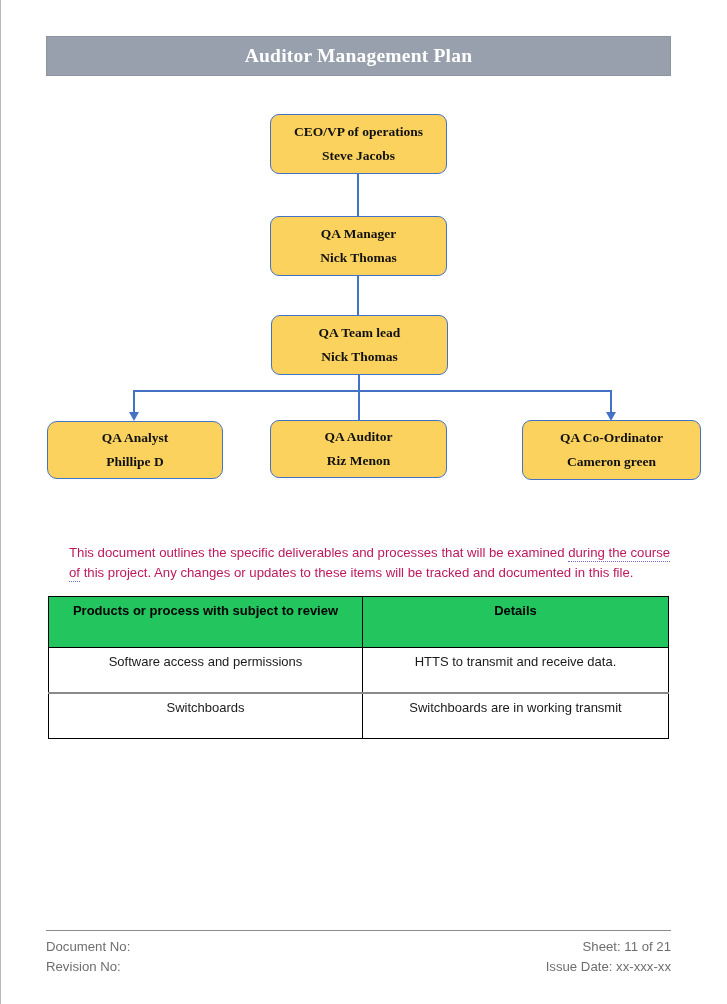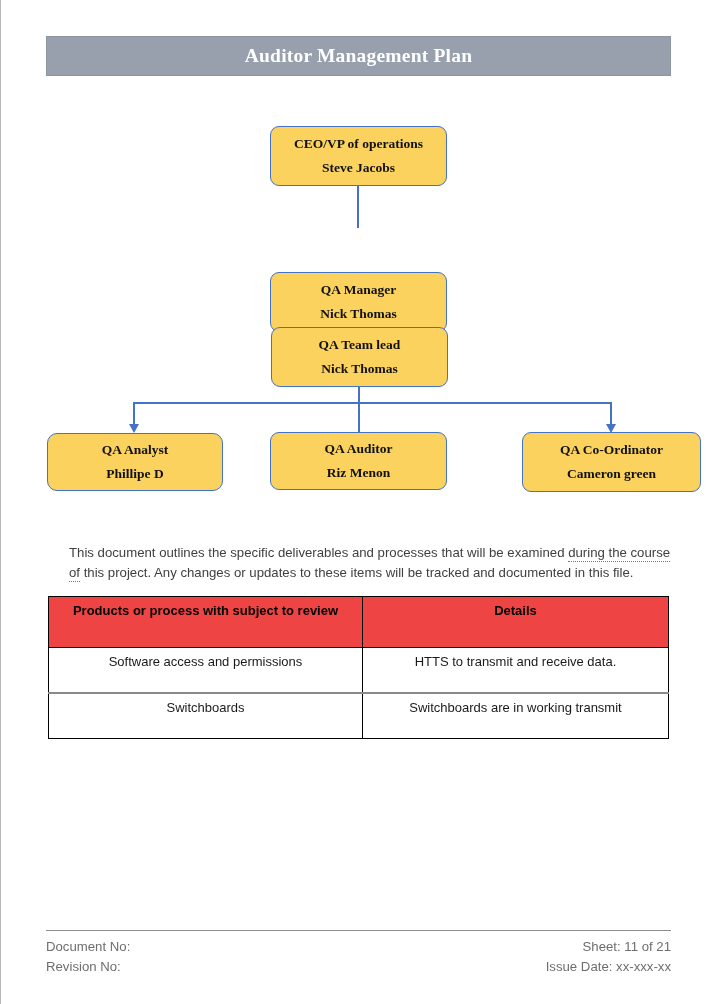--- a/index.html
+++ b/index.html
@@ -41,21 +41,21 @@
     font-weight: bold;
     font-size: 19.5px;
     color: #ffffff;
     letter-spacing: 0.2px;
   }
 
   
   .orgchart {
     position: absolute;
     left: 0;
-    top: 16px;
+    top: 4px;
     width: 608px;
     height: 500px;
   }
   .node {
     position: absolute;
     background: #fbd25e;
     border: 1.6px solid #4472c4;
     border-radius: 9px;
     box-sizing: border-box;
     display: flex;
@@ -66,21 +66,21 @@
     font-weight: bold;
     font-size: 13.5px;
     color: #111111;
     line-height: 1.1;
     text-align: center;
   }
   .node .role { margin-bottom: 9px; }
   .node .person { }
 
   .node-ceo      { left: 269px; top: 110px;  width: 177px; height: 60px; }
-  .node-manager  { left: 269px; top: 212px;  width: 177px; height: 60px; margin-top: 44px; }
+  .node-manager  { left: 269px; top: 212px;  width: 177px; height: 60px; }
   .node-teamlead { left: 270px; top: 311px;  width: 177px; height: 60px; }
   .node-analyst  { left: 46px;  top: 417px;  width: 176px; height: 58px; border-radius: 10px; }
   .node-auditor  { left: 269px; top: 416px;  width: 177px; height: 58px; }
   .node-coord    { left: 521px; top: 416px;  width: 179px; height: 60px; }
 
   .conn {
     position: absolute;
     background: #4472c4;
   }
   .conn-v { width: 2px; }
@@ -122,21 +122,21 @@
   }
   .section-heading .num { margin-right: 8px; }
 
   .body-para {
     position: absolute;
     left: 68px;
     top: 530px;
     width: 602px;
     font-size: 13.2px;
     line-height: 1.52;
-    color: #404040;
+    color: #be185d;
     text-align: left;
   }
   .grammar {
     border-bottom: 1.5px dotted #7a63c8;
     padding-bottom: 1px;
   }
 
   
   .review-table {
     position: absolute;
@@ -150,21 +150,21 @@
   .review-table td {
     border: 1px solid #000000;
     font-size: 13px;
     font-weight: normal;
     text-align: center;
     color: #1a1a1a;
     padding: 6px 6px 14px 6px;
     vertical-align: top;
   }
   .review-table thead th {
-    background: #ef4444;
+    background: #22c55e;
     font-weight: bold;
     color: #000000;
     height: 30px;
   }
   .review-table td { height: 24px; }
   .review-table tbody tr.accent-row td {
     border-top: 2px solid #8a8a8a;
   }
   .col-a { width: 314px; }
   .col-b { width: 306px; }

